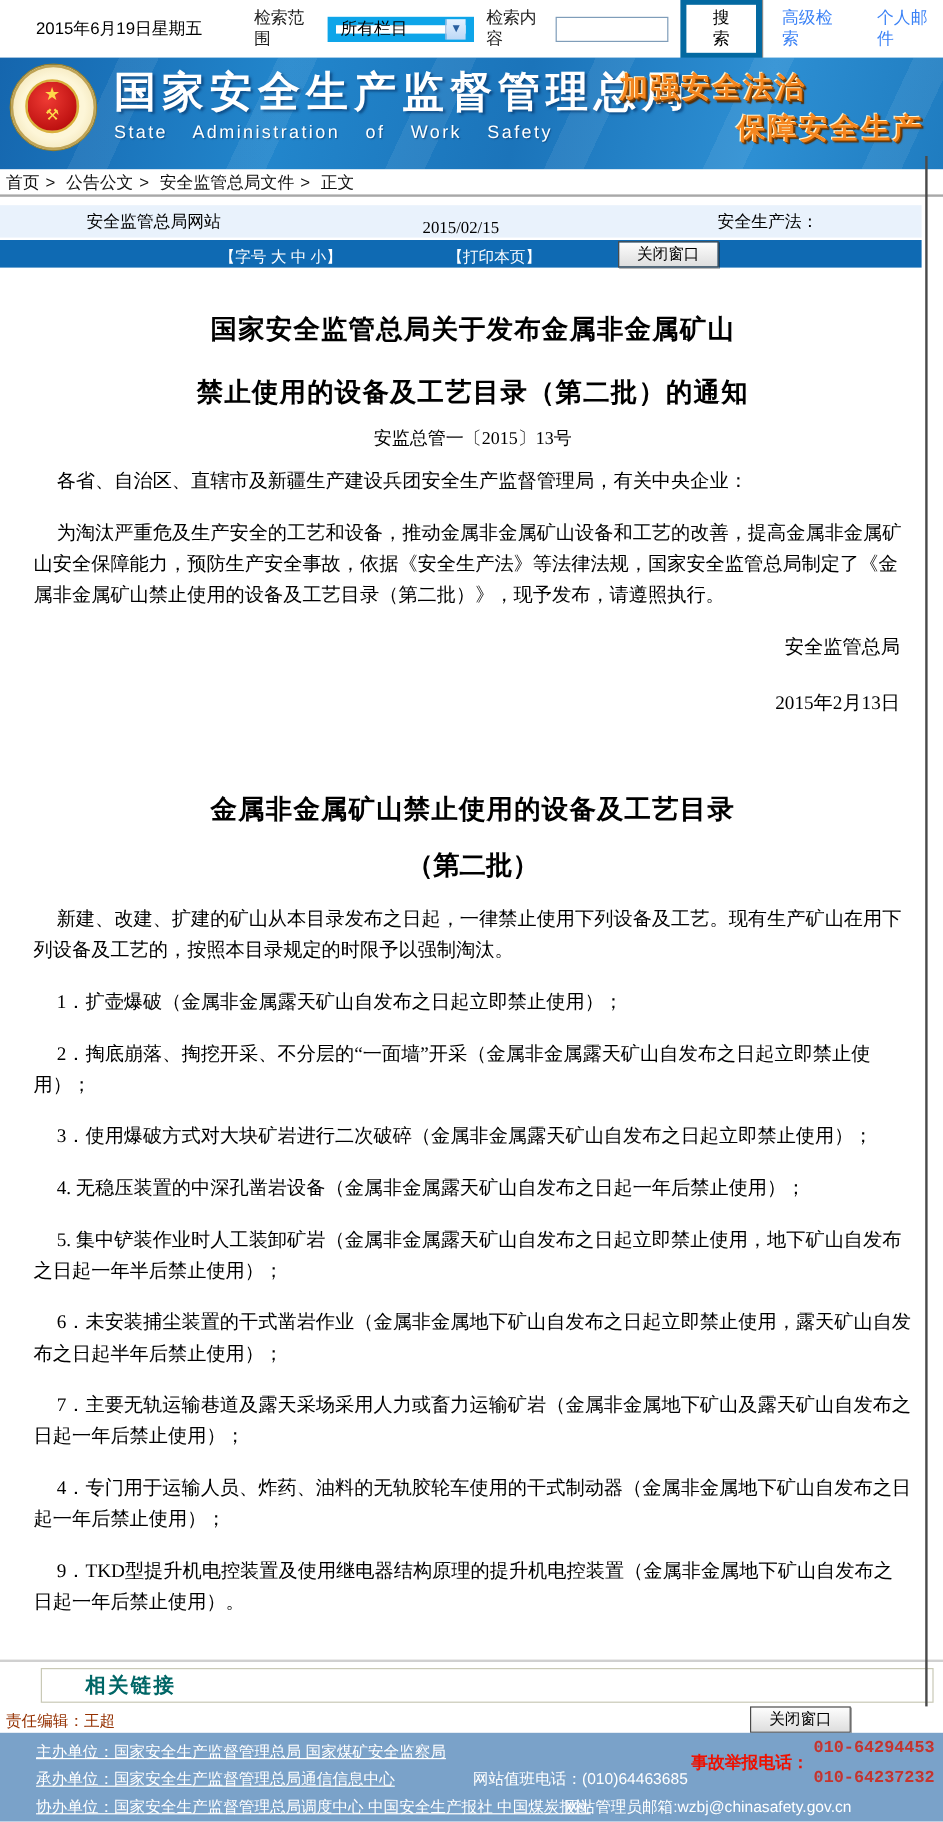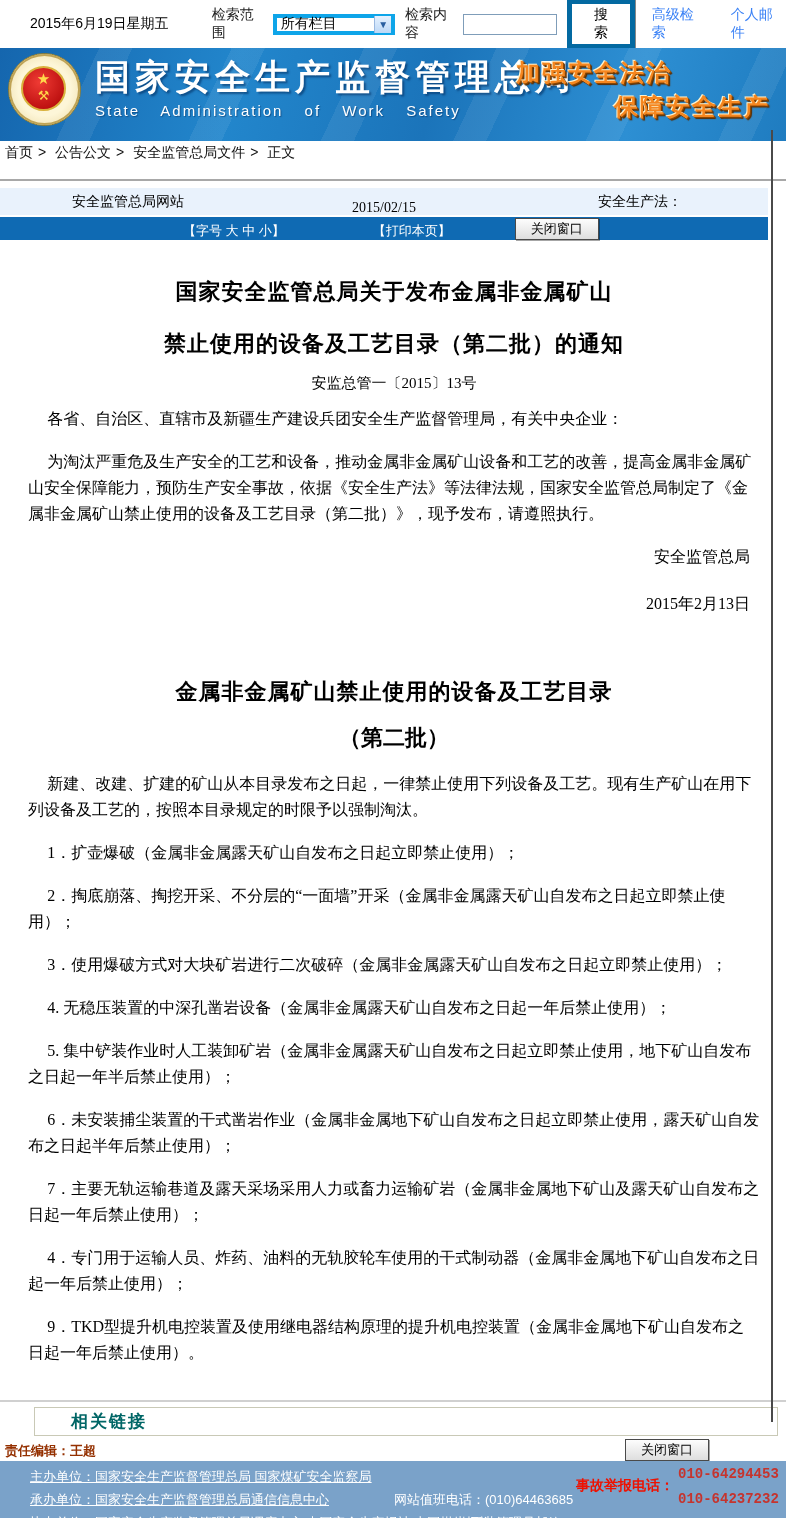--- a/index.html
+++ b/index.html
@@ -5,21 +5,21 @@
   * { margin:0; padding:0; box-sizing:border-box; }
   html,body { width:786px; }
   body { height:1518px; overflow:hidden; background:#fff; position:relative;
          font-family:"Liberation Sans","DejaVu Sans",sans-serif; color:#000; }
 
   
   .topbar { height:48px; display:flex; align-items:center; background:#fff;
             font-size:14px; padding-left:30px; }
   .tb-date { width:158px; }
   .tb-label { margin-left:26px; color:#222; }
-  .selectbox { margin-left:6px; width:124px; height:21px; border:4px solid #0ea5e9;
+  .selectbox { margin-left:6px; width:124px; height:21px; border:7px solid #0ea5e9;
                background:#fff; display:flex; align-items:center; padding-left:4px;
                font-size:14px; cursor:default; }
   .combo-arrow { margin-left:auto; width:17px; height:17px;
                  background:linear-gradient(#e6f1ff,#bcd8f6); border-left:1px solid #9ab8e0;
                  color:#2a5fa0; font-size:10px; display:flex; align-items:center;
                  justify-content:center; }
   .combo-arrow::before { content:"▼"; }
   .tb-label2 { margin-left:10px; }
   .search-input { margin-left:3px; width:94px; height:21px; border:1px solid #7f9db9;
                   font-size:13px; padding:0 3px; }
@@ -49,21 +49,21 @@
             text-shadow:2px 2px 2px rgba(0,40,90,.55); white-space:nowrap; }
   .org-en { color:#fff; font-size:15px; letter-spacing:2px; word-spacing:15px; margin-top:3px;
             text-shadow:1px 1px 1px rgba(0,40,90,.5); white-space:nowrap; }
   .slogan { position:absolute; z-index:2; color:#f5861f; font-weight:bold; font-size:24px;
             letter-spacing:2px; white-space:nowrap;
             text-shadow:-1px -1px 0 #fff3cc, 1px 1px 0 #8a4500, 2px 2px 1px #5a2c00; }
   .slogan.s1 { top:9px;  right:114px; }
   .slogan.s2 { top:43px; right:16px; }
 
   
-  .breadcrumb { height:40px; padding:3px 0 0 5px; font-size:14px;
+  .breadcrumb { height:23px; padding:3px 0 0 5px; font-size:14px;
                 border-bottom:2px solid #a8a8a8; }
   .crumb, .crumb-sep { color:#111; margin-right:5px; cursor:pointer; }
   .crumb-sep { cursor:default; }
   .crumb.last { cursor:default; }
 
   
   .meta-bar { margin-top:7px; width:768px; height:27px; background:#e9f2fc;
               display:flex; align-items:center; font-size:14px; }
   .meta-cell { flex:1; text-align:center; }
   .meta-date { font-family:"Liberation Serif","DejaVu Serif",serif; font-size:14px;margin-top:12px; }
@@ -97,21 +97,21 @@
   .doc-intro2 { margin-top:18px !important; }
 
   
   .divider { height:2px; background:#d0d0d0; }
   .related-box { margin:5px 0 0 34px; width:744px; height:29px; border:1px solid #c9c9b6;
                  background:#fff; display:flex; align-items:center; }
   .related-title { margin-left:36px; color:#006666; font-weight:bold; font-size:17px;
                    letter-spacing:2px; }
   .editor-row { margin-top:3px; height:22px; position:relative; }
   .editor-name { position:absolute; left:5px; top:3px; color:#943000; font-size:13px;
-                 font-weight:bold; }
+                 font-weight:normal; }
   .btn-close2 { position:absolute; right:77px; top:0; background:linear-gradient(#fdfdfd,#dedede);
                 border:1px solid #4a4a4a; box-shadow:1px 1px 0 rgba(0,0,0,.35);
                 padding:1px 15px; font-size:13px; font-family:inherit; cursor:pointer; }
 
   
   .footer { height:84px; background:#7aa2c9; color:#fff; font-size:13px;
             padding:4px 0 0 30px; position:relative;text-decoration:underline; }
   .f-row { line-height:23px; white-space:nowrap; position:relative; }
   .f-abs1 { position:absolute; left:364px; top:0; }
   .f-abs2 { position:absolute; left:440px; top:0; }

